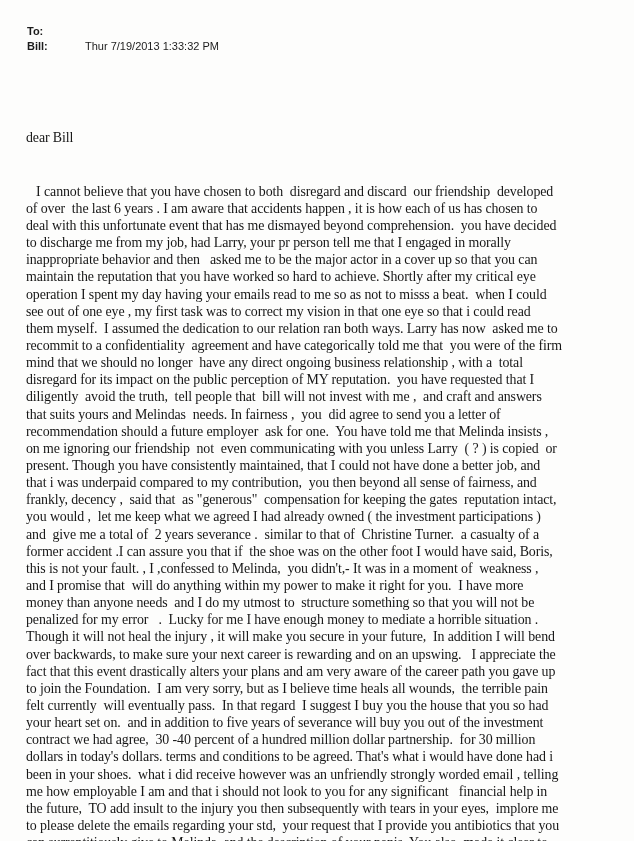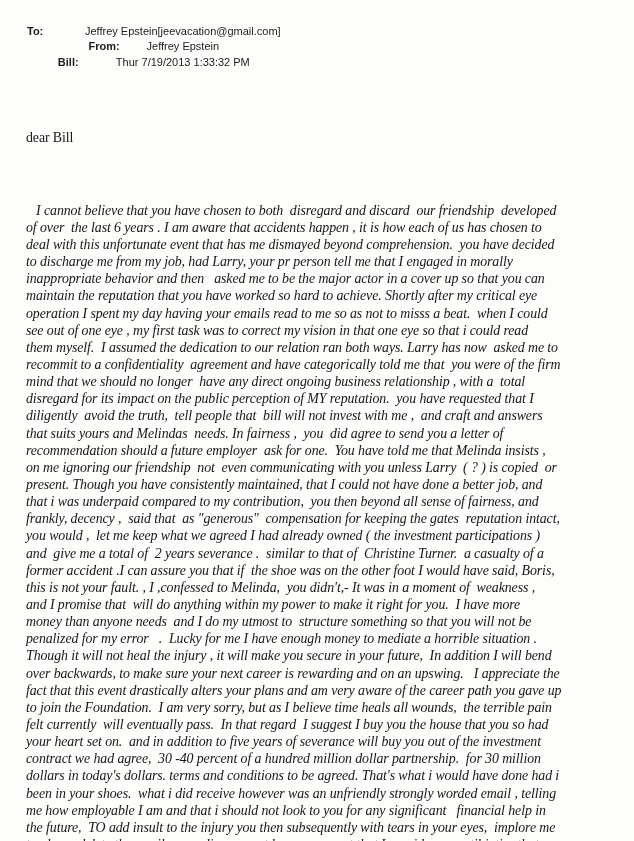--- a/index.html
+++ b/index.html
@@ -13,51 +13,46 @@
   }
   .email-header {
     position: absolute;
     left: 27px;
     top: 24px;
     font-family: "Liberation Sans", sans-serif;
     font-size: 11px;
     line-height: 15.4px;
     color: #1c1c1c;
   }
-  .hrow { display: flex; justify-content: center; }
+  .hrow { display: flex; }
   .hlabel { font-weight: bold; width: 58px; flex: 0 0 58px; }
   .hvalue { white-space: pre; }
   .email-body {
     position: absolute;
     left: 26px;
     top: 95px;
     width: 600px;
     font-family: "Liberation Serif", serif;
     font-size: 13.9px;
     line-height: 17.15px;
     letter-spacing: -0.1px;
     color: #161616;
     white-space: pre;
   }
-  .salutation { margin-bottom: 21px; }
-  .line { height: 17.15px; font-style: italic; }
+  .salutation { margin-bottom: 2px; }
+  .line { height: 17.15px; }
 </style>
 </head>
 <body>
 
 <div class="page">
 
   <div class="email-header">
     <div class="hrow">
       <span class="hlabel">To:</span>
-      <span class="hvalue">Jeffrey Epstein[jeevacation@gmail.com]</span>
-    </div>
-    <div class="hrow">
-      <span class="hlabel">From:</span>
-      <span class="hvalue">Jeffrey Epstein</span>
     </div>
     <div class="hrow">
       <span class="hlabel">Bill:</span>
       <span class="hvalue">Thur 7/19/2013 1:33:32 PM</span>
     </div>
   </div>
 
   <div class="email-body">
     <div class="salutation">dear Bill</div>
     <div><div class="line">   I cannot believe that you have chosen to both  disregard and discard  our friendship  developed</div><div class="line">of over  the last 6 years . I am aware that accidents happen , it is how each of us has chosen to</div><div class="line">deal with this unfortunate event that has me dismayed beyond comprehension.  you have decided</div><div class="line">to discharge me from my job, had Larry, your pr person tell me that I engaged in morally</div><div class="line">inappropriate behavior and then   asked me to be the major actor in a cover up so that you can</div><div class="line">maintain the reputation that you have worked so hard to achieve. Shortly after my critical eye</div><div class="line">operation I spent my day having your emails read to me so as not to misss a beat.  when I could</div><div class="line">see out of one eye , my first task was to correct my vision in that one eye so that i could read</div><div class="line">them myself.  I assumed the dedication to our relation ran both ways. Larry has now  asked me to</div><div class="line">recommit to a confidentiality  agreement and have categorically told me that  you were of the firm</div><div class="line">mind that we should no longer  have any direct ongoing business relationship , with a  total</div><div class="line">disregard for its impact on the public perception of MY reputation.  you have requested that I</div><div class="line">diligently  avoid the truth,  tell people that  bill will not invest with me ,  and craft and answers</div><div class="line">that suits yours and Melindas  needs. In fairness ,  you  did agree to send you a letter of</div><div class="line">recommendation should a future employer  ask for one.  You have told me that Melinda insists ,</div><div class="line">on me ignoring our friendship  not  even communicating with you unless Larry  ( ? ) is copied  or</div><div class="line">present. Though you have consistently maintained, that I could not have done a better job, and</div><div class="line">that i was underpaid compared to my contribution,  you then beyond all sense of fairness, and</div><div class="line">frankly, decency ,  said that  as "generous"  compensation for keeping the gates  reputation intact,</div><div class="line">you would ,  let me keep what we agreed I had already owned ( the investment participations )</div><div class="line">and  give me a total of  2 years severance .  similar to that of  Christine Turner.  a casualty of a</div><div class="line">former accident .I can assure you that if  the shoe was on the other foot I would have said, Boris,</div><div class="line">this is not your fault. , I ,confessed to Melinda,  you didn't,- It was in a moment of  weakness ,</div><div class="line">and I promise that  will do anything within my power to make it right for you.  I have more</div><div class="line">money than anyone needs  and I do my utmost to  structure something so that you will not be</div><div class="line">penalized for my error   .  Lucky for me I have enough money to mediate a horrible situation .</div><div class="line">Though it will not heal the injury , it will make you secure in your future,  In addition I will bend</div><div class="line">over backwards, to make sure your next career is rewarding and on an upswing.   I appreciate the</div><div class="line">fact that this event drastically alters your plans and am very aware of the career path you gave up</div><div class="line">to join the Foundation.  I am very sorry, but as I believe time heals all wounds,  the terrible pain</div><div class="line">felt currently  will eventually pass.  In that regard  I suggest I buy you the house that you so had</div><div class="line">your heart set on.  and in addition to five years of severance will buy you out of the investment</div><div class="line">contract we had agree,  30 -40 percent of a hundred million dollar partnership.  for 30 million</div><div class="line">dollars in today's dollars. terms and conditions to be agreed. That's what i would have done had i</div><div class="line">been in your shoes.  what i did receive however was an unfriendly strongly worded email , telling</div><div class="line">me how employable I am and that i should not look to you for any significant   financial help in</div><div class="line">the future,  TO add insult to the injury you then subsequently with tears in your eyes,  implore me</div><div class="line">to please delete the emails regarding your std,  your request that I provide you antibiotics that you</div><div class="line">can surreptitiously give to Melinda, and the description of your penis. You also  made it clear to</div></div>

